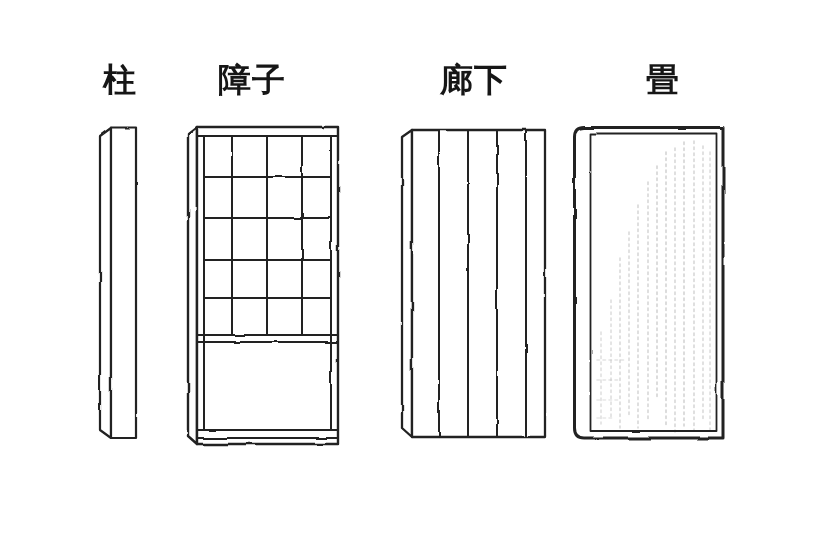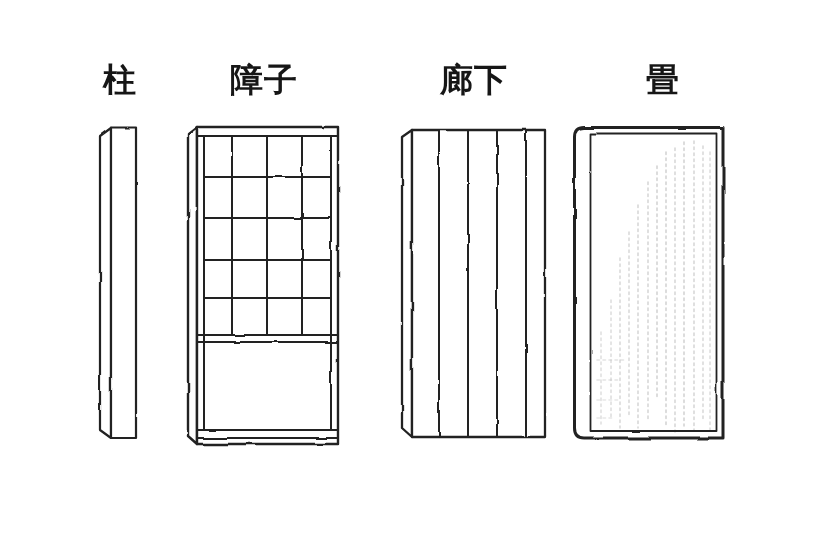--- a/index.html
+++ b/index.html
@@ -50,21 +50,21 @@
   <svg width="0" height="0" style="position:absolute">
     <defs>
       <filter id="rough" x="-5%" y="-5%" width="110%" height="110%">
         <feTurbulence type="fractalNoise" baseFrequency="0.035" numOctaves="2" seed="7" result="n"></feTurbulence>
         <feDisplacementMap in="SourceGraphic" in2="n" scale="2.2" xChannelSelector="R" yChannelSelector="G"></feDisplacementMap>
       </filter>
     </defs>
   </svg>
 
   <div class="label" style="left:88px;  width:64px;">柱</div>
-  <div class="label" style="left:214px; width:100px;">障子</div>
+  <div class="label" style="left:202px; width:100px;">障子</div>
   <div class="label" style="left:423px; width:102px;text-align:center;">廊下</div>
   <div class="label" style="left:613px; width:100px;">畳</div>
 
   <svg class="fig" style="left:92px; top:118px;" width="56" height="330" viewBox="92 118 56 330">
     <g class="ink" stroke-width="2.2" filter="url(#rough)">
       <polygon points="100,136 111,128 111,438 100,430" fill="#ffffff"></polygon>
       <rect x="111" y="127.5" width="25" height="310.5" fill="#ffffff"></rect>
     </g>
   </svg>
 

